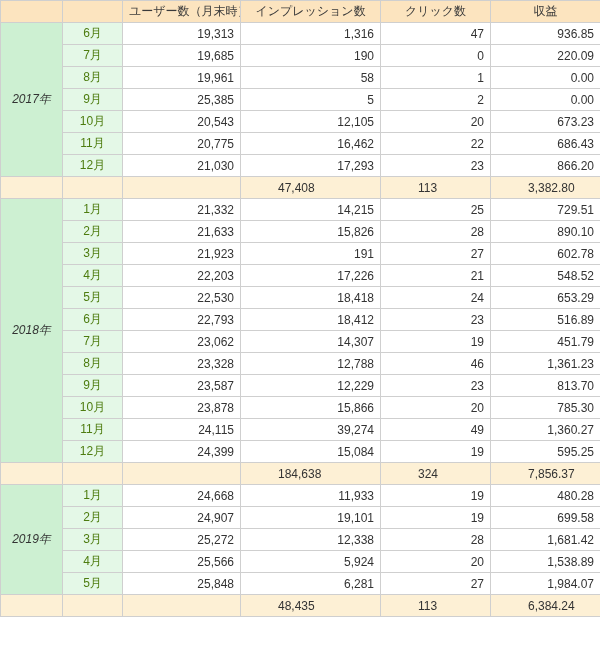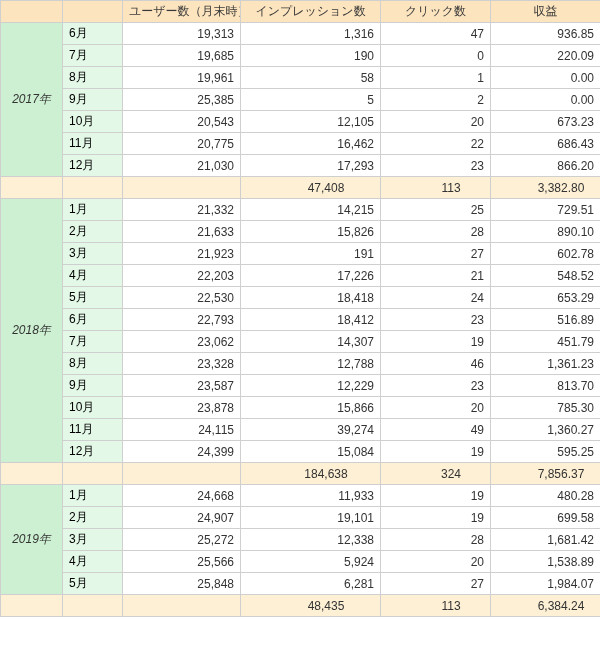--- a/index.html
+++ b/index.html
@@ -47,38 +47,38 @@
   }
   td.year {
     background: #cdf0d2;
     text-align: center;
     vertical-align: middle;
     color: #333;
     font-style: italic;
   }
   td.month {
     background: #e4f8e7;
-    text-align: left;
-    color: #000000;
+    text-align: center;
+    color: #4d7c0f;
     margin-left: 12px;
   }
   td.num {
     text-align: right;
     background: #ffffff;
   }
   tr.total td {
     background: #fdf0d5;
   }
   tr.total td.t-blank-year,
   tr.total td.t-blank-month {
     background: #fdf0d5;
   }
   tr.total td.num {
     background: #fdf0d5;
-    text-align: center;
+    text-align: left;
     padding-left: 37px;
   }
 </style>
 </head>
 <body>
 
 <table class="stats">
   <colgroup>
     <col class="c-year">
       <col class="c-month">

